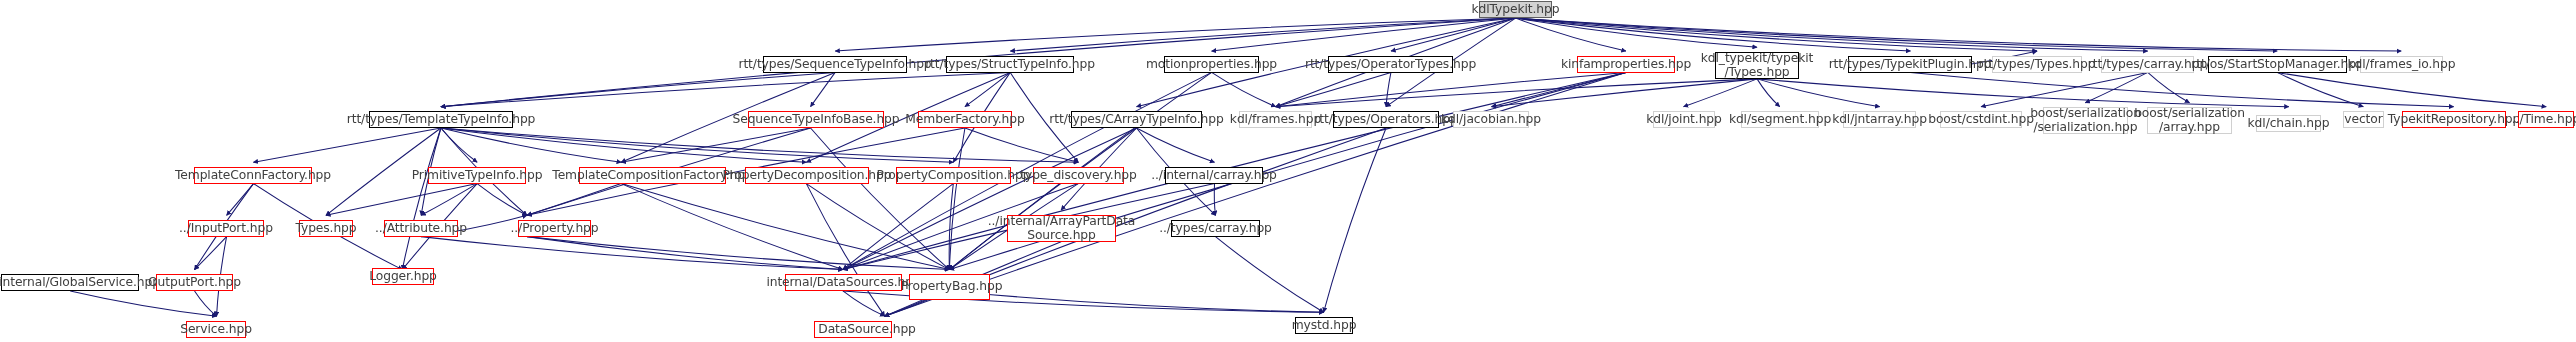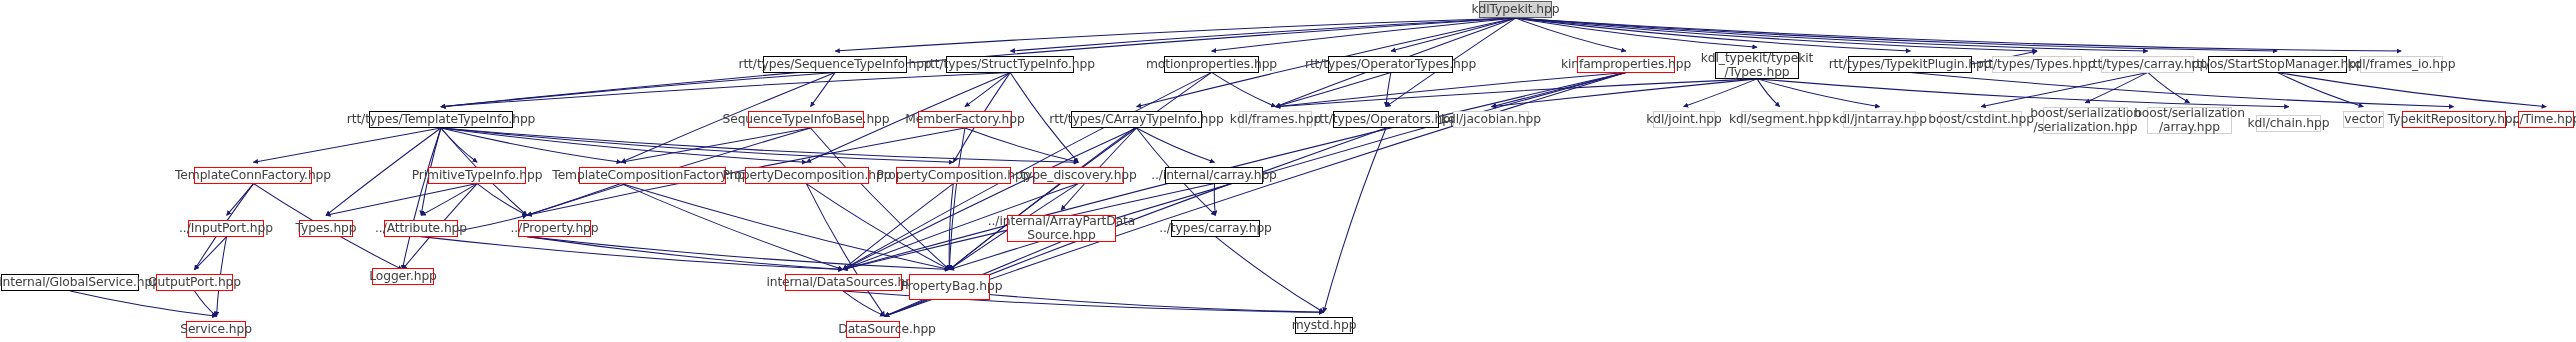--- a/index.html
+++ b/index.html
@@ -175,21 +175,21 @@
       <div class="node plain" style="left: 1328px; top: 56px; width: 125px; height: 17px;">rtt/types/OperatorTypes.hpp</div>
       <div class="node red" style="left: 1577px; top: 56px; width: 98px; height: 17px;">kinfamproperties.hpp</div>
       <div class="node plain" style="left: 1715px; top: 52px; width: 84px; height: 27px;">kdl_typekit/typekit
 /Types.hpp</div>
       <div class="node plain" style="left: 1848px; top: 56px; width: 124px; height: 17px;">rtt/types/TypekitPlugin.hpp</div>
       <div class="node gray" style="left: 1992px; top: 56px; width: 90px; height: 17px;">rtt/types/Types.hpp</div>
       <div class="node gray" style="left: 2101px; top: 56px; width: 93px; height: 17px;">rtt/types/carray.hpp</div>
       <div class="node plain" style="left: 2208px; top: 56px; width: 139px; height: 17px;">rtt/os/StartStopManager.hpp</div>
       <div class="node gray" style="left: 2360px; top: 56px; width: 83px; height: 17px;">kdl/frames_io.hpp</div>
       <div class="node plain" style="left: 369px; top: 111px; width: 144px; height: 17px;">rtt/types/TemplateTypeInfo.hpp</div>
-      <div class="node red" style="left: 748px; top: 111px; width: 116px; height: 17px;">SequenceTypeInfoBase.hpp</div>
+      <div class="node red" style="left: 748px; top: 111px; width: 136px; height: 17px;">SequenceTypeInfoBase.hpp</div>
       <div class="node red" style="left: 918px; top: 111px; width: 94px; height: 17px;">MemberFactory.hpp</div>
       <div class="node plain" style="left: 1071px; top: 111px; width: 131px; height: 17px;">rtt/types/CArrayTypeInfo.hpp</div>
       <div class="node gray" style="left: 1239px; top: 111px; width: 73px; height: 17px;">kdl/frames.hpp</div>
       <div class="node plain" style="left: 1333px; top: 111px; width: 106px; height: 17px;">rtt/types/Operators.hpp</div>
       <div class="node gray" style="left: 1453px; top: 111px; width: 76px; height: 17px;">kdl/jacobian.hpp</div>
       <div class="node gray" style="left: 1653px; top: 111px; width: 62px; height: 17px;">kdl/joint.hpp</div>
       <div class="node gray" style="left: 1741px; top: 111px; width: 78px; height: 17px;">kdl/segment.hpp</div>
       <div class="node gray" style="left: 1843px; top: 111px; width: 73px; height: 17px;">kdl/jntarray.hpp</div>
       <div class="node gray" style="left: 1940px; top: 111px; width: 82px; height: 17px;">boost/cstdint.hpp</div>
       <div class="node gray" style="left: 2043px; top: 107px; width: 85px; height: 27px;">boost/serialization
@@ -213,17 +213,17 @@
       <div class="node red" style="left: 491px; top: 220px; width: 73px; height: 17px; margin-left: 27px;">../Property.hpp</div>
       <div class="node red" style="left: 1007px; top: 215px; width: 109px; height: 27px;">../internal/ArrayPartData
 Source.hpp</div>
       <div class="node plain" style="left: 1171px; top: 220px; width: 89px; height: 17px;">../types/carray.hpp</div>
       <div class="node plain" style="left: 1.3px; top: 274px; width: 138px; height: 17px;">rtt/internal/GlobalService.hpp</div>
       <div class="node red" style="left: 156px; top: 274px; width: 77px; height: 17px;">OutputPort.hpp</div>
       <div class="node red" style="left: 372px; top: 268px; width: 62px; height: 17px;">Logger.hpp</div>
       <div class="node red" style="left: 785px; top: 274px; width: 117px; height: 17px;">internal/DataSources.hpp</div>
       <div class="node red" style="left: 909px; top: 274px; width: 81px; height: 26px; padding-left: 8px;">PropertyBag.hpp</div>
       <div class="node red" style="left: 186px; top: 321px; width: 60px; height: 17px;">Service.hpp</div>
-      <div class="node red" style="left: 846px; top: 321px; width: 54px; height: 17px; padding-left: 32px;">DataSource.hpp</div>
+      <div class="node red" style="left: 814px; top: 321px; width: 78px; height: 17px; padding-left: 32px;">DataSource.hpp</div>
       <div class="node plain" style="left: 1295px; top: 317px; width: 58px; height: 17px;">mystd.hpp</div>
     </div>
 </div>
 
 
 </body></html>

